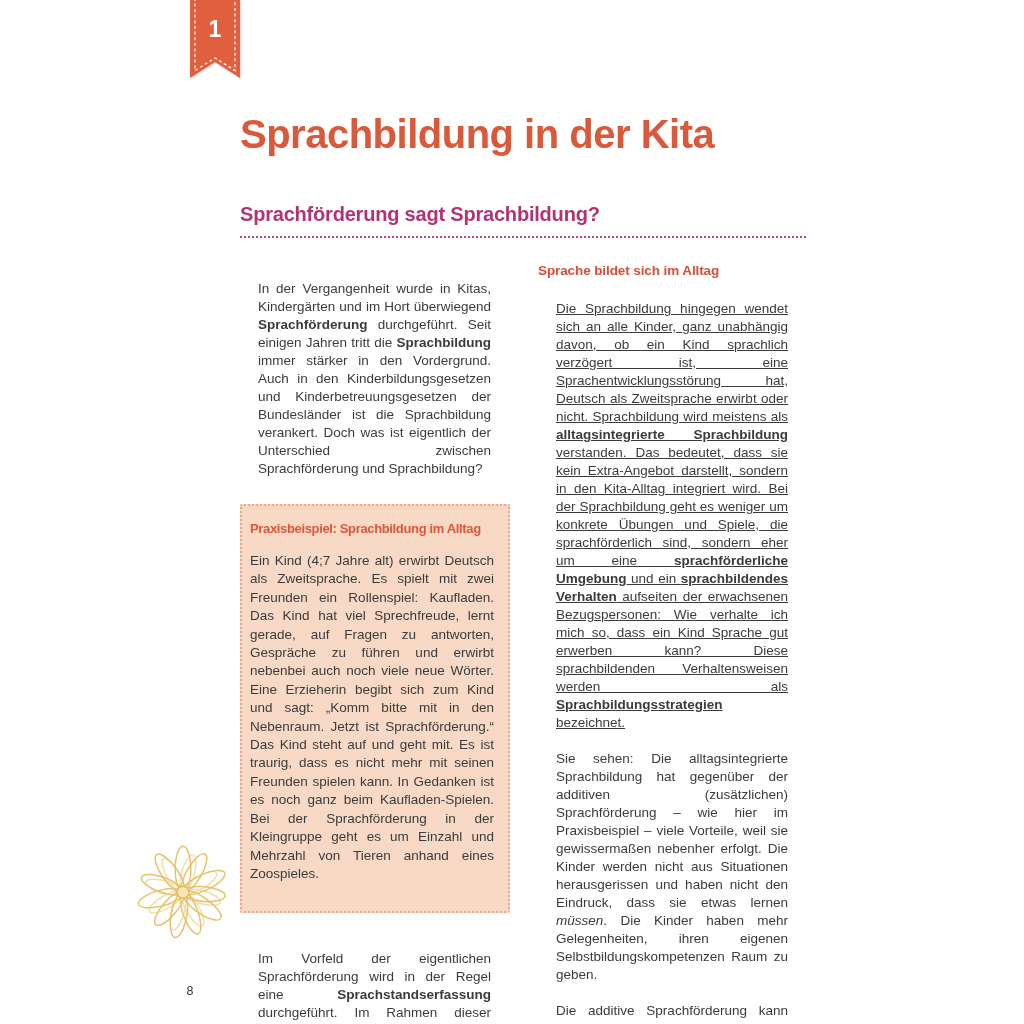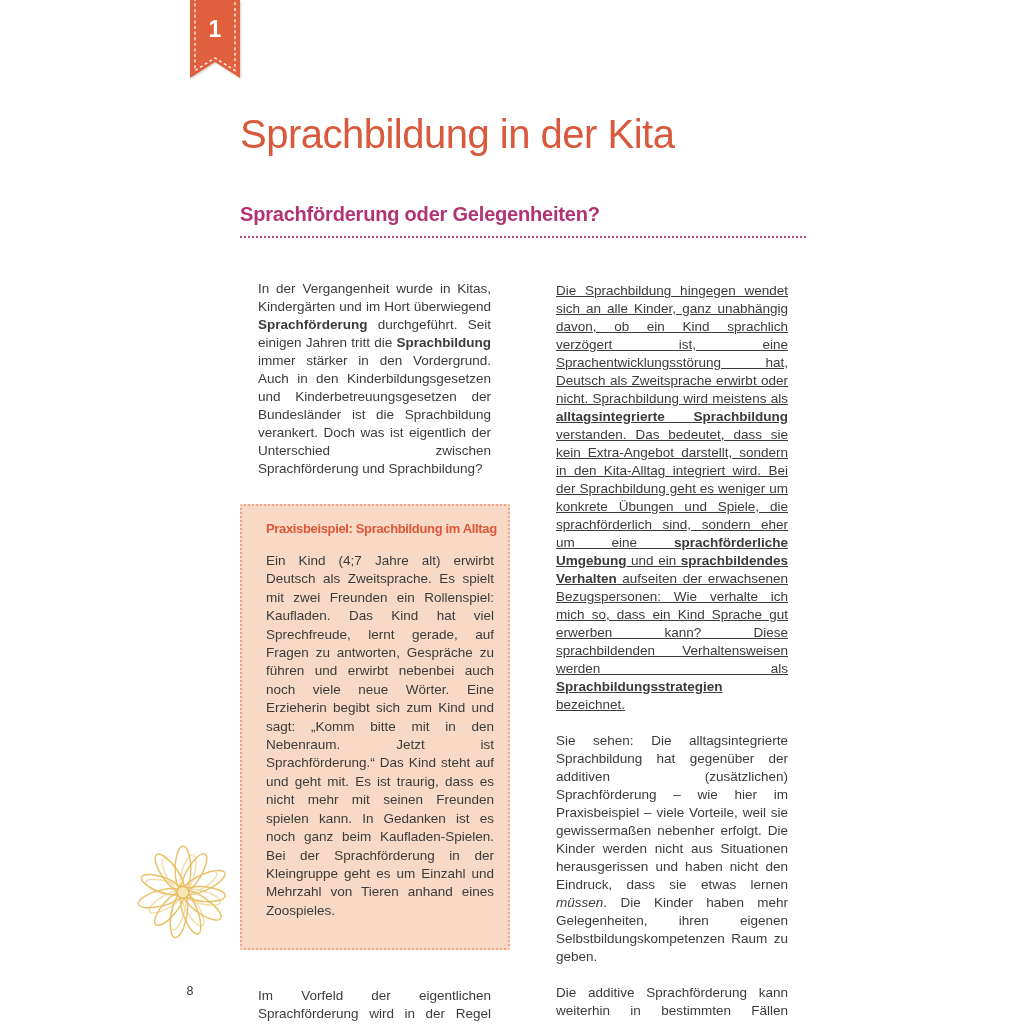--- a/index.html
+++ b/index.html
@@ -34,21 +34,21 @@
     font-weight: bold;
   }
 
   
   .page-title {
     position: absolute;
     left: 240px;
     top: 112px;
     width: 580px;
     font-size: 40px;
-    font-weight: normal;
+    font-weight: bold;
     letter-spacing: -0.5px;
     color: #d8593b;
   }
   .section-heading {
     position: absolute;
     left: 240px;
     top: 203px;
     width: 566px;
     font-size: 20px;
     font-weight: bold;
@@ -88,21 +88,21 @@
   .gap-after-head { margin-top: 20px !important; text-decoration: underline; }
 
   
   .praxis-box {
     margin-top: 26px;
     box-sizing: border-box;
     width: 270px;
     background: #f8d9c6;
     border: 2px dotted #e9a88c;
     border-radius: 2px;
-    padding: 15px 14px 16px 24px;
+    padding: 15px 14px 16px 8px;
   }
   .praxis-title {
     font-size: 13px;
     font-weight: bold;
     letter-spacing: -0.35px;
     white-space: nowrap;
     color: #df5639;
   }
   .praxis-box p {
     margin: 16px 0 12px 0;
@@ -139,36 +139,37 @@
 
   <div class="ribbon">
     <svg width="50" height="78" viewBox="0 0 50 78">
       <path d="M0 0 H50 V78 L25 62 L0 78 Z" fill="#E0603D"></path>
       <path d="M5 -2 V70.5 L25 58 L45 70.5 V-2" fill="none" stroke="#ffffff" stroke-width="1.4" stroke-dasharray="3 2.6" opacity="0.9"></path>
     </svg>
     <span class="ribbon-num">1</span>
   </div>
 
   <div class="page-title">Sprachbildung in der Kita</div>
-  <div class="section-heading">Sprachförderung oder Gelegenheiten?</div>
+  <div class="section-heading">Sprachförderung sagt Sprachbildung?</div>
 
   <div class="columns">
 
     <div class="col">
       <p>In der Vergangenheit wurde in Kitas, Kindergärten und im Hort überwiegend <b>Sprachförderung</b> durchgeführt. Seit einigen Jahren tritt die <b>Sprachbildung</b> immer stärker in den Vordergrund. Auch in den Kinderbildungsgesetzen und Kinderbetreuungsgesetzen der Bundesländer ist die Sprachbildung verankert. Doch was ist eigentlich der Unterschied zwischen Sprachförderung und Sprachbildung?</p>
 
       <div class="praxis-box">
         <div class="praxis-title">Praxisbeispiel: Sprachbildung im Alltag</div>
         <p>Ein Kind (4;7 Jahre alt) erwirbt Deutsch als Zweitsprache. Es spielt mit zwei Freunden ein Rollenspiel: Kaufladen. Das Kind hat viel Sprechfreude, lernt gerade, auf Fragen zu antworten, Gespräche zu führen und erwirbt nebenbei auch noch viele neue Wörter. Eine Erzieherin begibt sich zum Kind und sagt: „Komm bitte mit in den Nebenraum. Jetzt ist Sprachförderung.“ Das Kind steht auf und geht mit. Es ist traurig, dass es nicht mehr mit seinen Freunden spielen kann. In Gedanken ist es noch ganz beim Kaufladen-Spielen. Bei der Sprachförderung in der Kleingruppe geht es um Einzahl und Mehrzahl von Tieren anhand eines Zoospieles.</p>
       </div>
 
       <p class="left-para2">Im Vorfeld der eigentlichen Sprachförderung wird in der Regel eine <b>Sprachstandserfassung</b> durchgeführt. Im Rahmen dieser Sprachüberprüfung werden sprachliche Defizite bei Kindern identifiziert. Im Anschluss erfolgt dann mit diesen Kindern die eigentliche Sprachförderung mit speziellen Übungen und Spielen in Kleingruppen .</p>
     </div>
 
     <div class="col">
+      <div class="subheading">Sprache bildet sich im Alltag</div>
       <p class="gap-after-head">Die Sprachbildung hingegen wendet sich an alle Kinder, ganz unabhängig davon, ob ein Kind sprachlich verzögert ist, eine Sprachentwicklungsstörung hat, Deutsch als Zweitsprache erwirbt oder nicht. Sprachbildung wird meistens als <b>alltagsintegrierte Sprachbildung</b> verstanden. Das bedeutet, dass sie kein Extra-Angebot darstellt, sondern in den Kita-Alltag integriert wird. Bei der Sprachbildung geht es weniger um konkrete Übungen und Spiele, die sprachförderlich sind, sondern eher um eine <b>sprachförderliche Umgebung</b> und ein <b>sprachbildendes Verhalten</b> aufseiten der erwachsenen Bezugspersonen: Wie verhalte ich mich so, dass ein Kind Sprache gut erwerben kann? Diese sprachbildenden Verhaltensweisen werden als <b>Sprachbildungsstrategien</b> bezeichnet.</p>
       <p>Sie sehen: Die alltagsintegrierte Sprachbildung hat gegenüber der additiven (zusätzlichen) Sprachförderung – wie hier im Praxisbeispiel – viele Vorteile, weil sie gewissermaßen nebenher erfolgt. Die Kinder werden nicht aus Situationen herausgerissen und haben nicht den Eindruck, dass sie etwas lernen <i>müssen</i>. Die Kinder haben mehr Gelegenheiten, ihren eigenen Selbstbildungskompetenzen Raum zu geben.</p>
       <p>Die additive Sprachförderung kann weiterhin in bestimmten Fällen durchgeführt werden und hat auch ihre Berechtigung. Allerdings sollte der Schwerpunkt auf der alltagsintegrierten Sprachbildung liegen.</p>
 
 
     </div>
 
   </div>
 
   <div class="flower">

